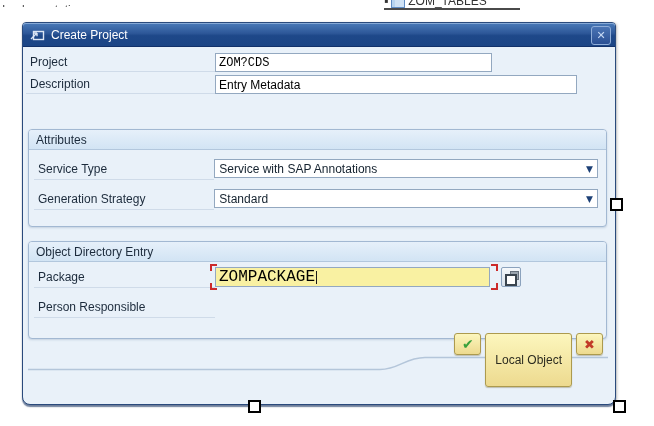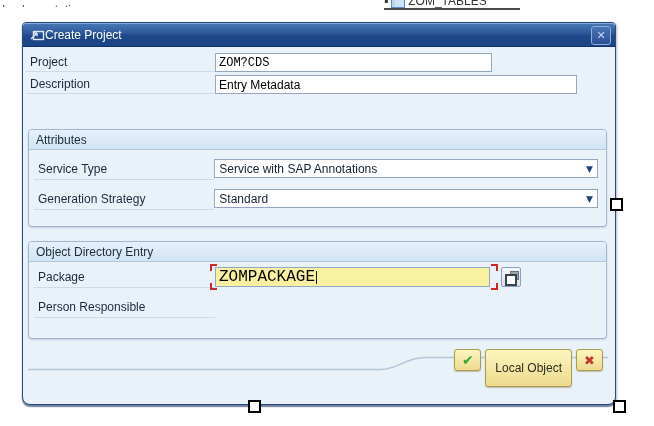--- a/index.html
+++ b/index.html
@@ -15,21 +15,21 @@
     border-bottom:1px solid #5a5a5a;padding-bottom:0px;}
   .bgfrag-right{left:384px;width:136px;height:10px;}
   .bgfrag-right .inner{display:flex;align-items:flex-end;gap:3px;margin-top:-6px;
     border-bottom:2px solid #4a4a4a;font-size:12px;color:#333;padding-bottom:0;}
   .tbl-icon{width:12px;height:9px;background:#cfe2f5;border:1px solid #5f8cc4;
     box-shadow:inset 0 2px 0 #9cc0e8, inset 3px 0 0 #b7d4f0;}
   
   .dialog{position:absolute;left:22px;top:22px;width:592px;height:381px;
     background:#e9f1f9;border:1px solid #2a4a7c;border-radius:4px 4px 8px 8px;
     box-shadow:0 2px 1px rgba(25,55,105,.55), 1px 1px 3px rgba(0,0,0,.25);}
-  .titlebar{height:23px;border-radius:3px 3px 0 0;display:flex;align-items:center;
+  .titlebar{height:23px;border-radius:3px 3px 0 0;display:flex;align-items:center;gap:6px;
     padding:0 7px;color:#fff;font-size:12px;
     background:linear-gradient(var(--titlebar-top,#4a7ab8) 0%, #2d5798 45%, #1e4889 55%, var(--titlebar-bottom,#1c4585) 100%);
     box-shadow:inset 0 1px 0 #86a9d6;border-bottom:1px solid #12316a;position:relative;}
   .close-btn{position:absolute;top:3px;right:4px;width:18px;height:17px;
     background:linear-gradient(#4a74b4,#2a4f93);border:1px solid #8fadd8;border-radius:3px;
     color:#c6d9f4;display:flex;align-items:center;justify-content:center;
     font-family:"DejaVu Sans", sans-serif;font-size:11px;font-weight:bold;line-height:1;cursor:default;}
   
   .frow{display:flex;align-items:flex-start;}
   .lbl{display:flex;align-items:center;font-size:12px;color:#1c2b3c;
@@ -79,21 +79,21 @@
   .footer-curve{position:absolute;left:5px;top:332px;}
   .footer-btns{position:absolute;right:12px;bottom:17px;display:flex;gap:4px;}
   .ybtn{height:20px;border:1px solid #ac9a4e;border-radius:3px;
     background:linear-gradient(var(--button-yellow,#fcf6bd),#edda8f);
     display:flex;align-items:center;justify-content:center;
     font-size:12px;color:#2c2c20;box-shadow:0 1px 1px rgba(110,95,40,.35);cursor:default;}
   .ybtn.iconic{width:25px;}
   .glyph{font-family:"DejaVu Sans", sans-serif;font-weight:bold;line-height:1;}
   .check{color:var(--confirm-green,#3aa13c);font-size:14px;}
   .xmark{color:var(--cancel-red,#c23a28);font-size:13px;}
-  .lo{padding:8px 9px;}
+  .lo{padding:16px 9px;}
   
   .handle{position:absolute;width:13px;height:13px;background:#fff;
     border:2px solid #000;box-sizing:border-box;z-index:10;}
   #h-right{left:610px;top:198px;}
   #h-bottom{left:248px;top:400px;}
   #h-corner{left:613px;top:400px;}
 </style>
 </head>
 <body>
 

